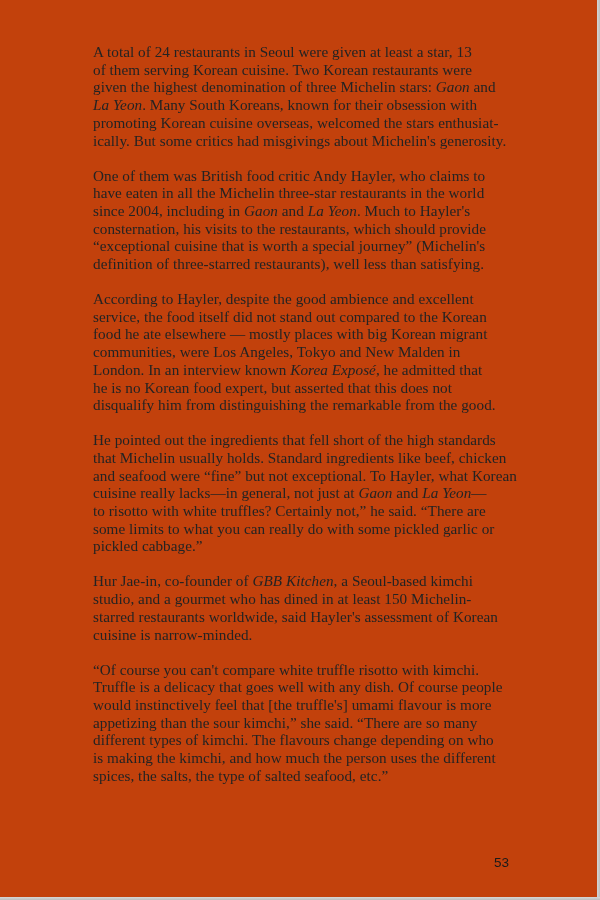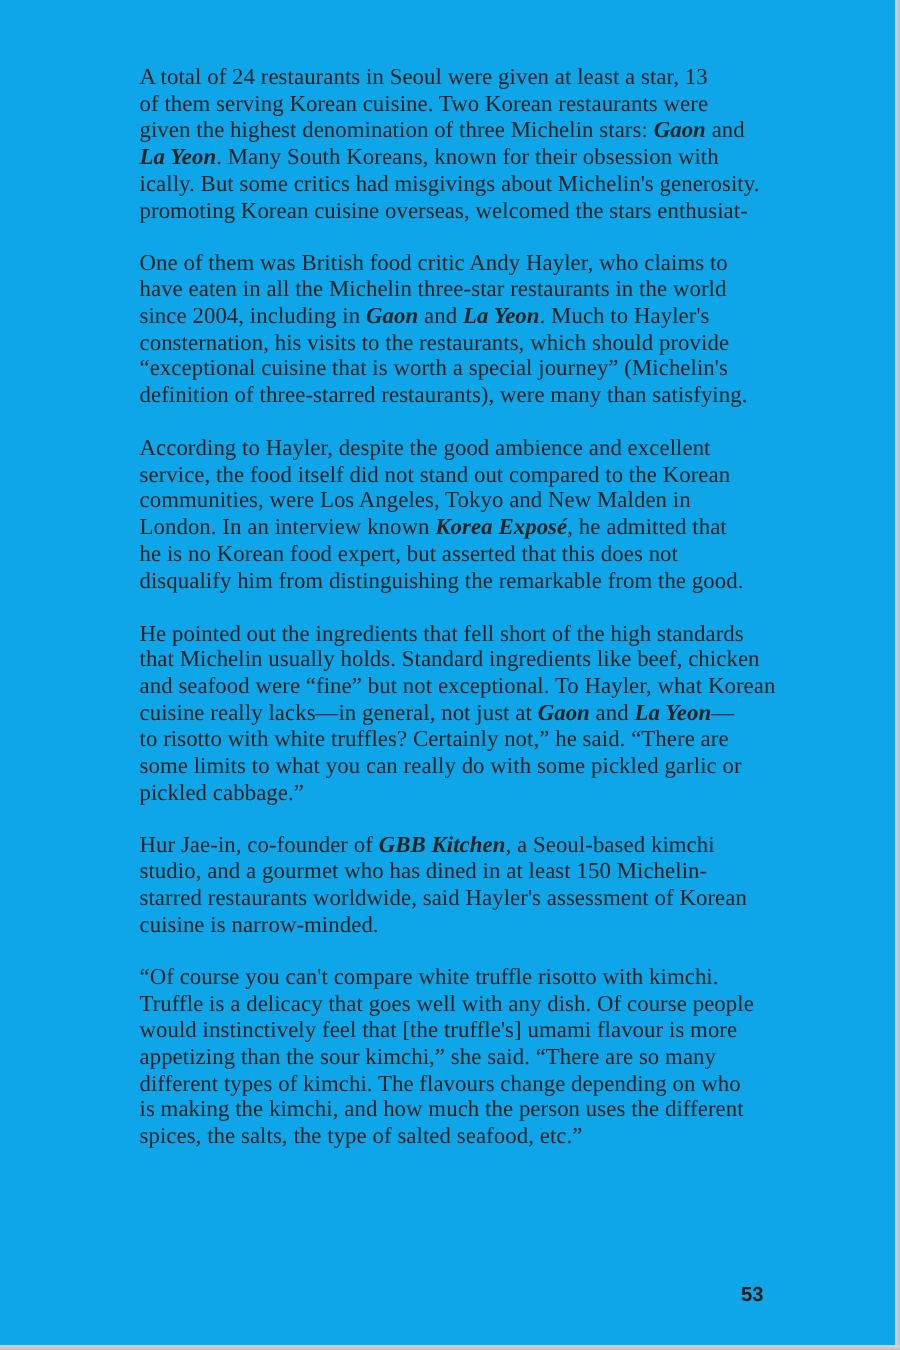--- a/index.html
+++ b/index.html
@@ -11,21 +11,21 @@
     width: 600px;
     height: 900px;
     position: relative;
     overflow: hidden;
   }
   .page {
     position: absolute;
     left: 0; top: 0;
     width: 597px;
     height: 897px;
-    background: #0ea5e9;
+    background: #c2410c;
   }
   .edge-right {
     position: absolute;
     left: 597px; top: 0;
     width: 3px; height: 900px;
     background: linear-gradient(to right, #d6d6d6, #bdbdbd);
   }
   .edge-bottom {
     position: absolute;
     left: 0; top: 897px;
@@ -45,56 +45,56 @@
   }
   .para {
     margin: 0 0 17.3px 0;
   }
   .line {
     display: block;
     white-space: nowrap;
   }
   .line em {
     font-style: italic;
-    font-weight: bold;
   }
   .page-number {
     position: absolute;
     left: 494px;
     top: 855px;
     font-family: "Liberation Sans", "DejaVu Sans", sans-serif;
-    font-weight: bold;
+    font-weight: normal;
     font-size: 13.5px;
     color: #1a1a1a;
   }
 </style>
 </head>
 <body>
 
 <div class="page">
   <div class="text-block" id="text-block">
       <p class="para">
         <span class="line"><span>A total of 24 restaurants in Seoul were given at least a star, 13</span></span>
         <span class="line"><span>of them serving Korean cuisine. Two Korean restaurants were</span></span>
         <span class="line"><span>given the highest denomination of three Michelin stars: </span><em>Gaon</em><span> and</span></span>
         <span class="line"><em>La Yeon</em><span>. Many South Koreans, known for their obsession with</span></span>
+        <span class="line"><span>promoting Korean cuisine overseas, welcomed the stars enthusiat-</span></span>
         <span class="line"><span>ically. But some critics had misgivings about Michelin's generosity.</span></span>
-        <span class="line"><span>promoting Korean cuisine overseas, welcomed the stars enthusiat-</span></span>
       </p>
       <p class="para">
         <span class="line"><span>One of them was British food critic Andy Hayler, who claims to</span></span>
         <span class="line"><span>have eaten in all the Michelin three-star restaurants in the world</span></span>
         <span class="line"><span>since 2004, including in </span><em>Gaon</em><span> and </span><em>La Yeon</em><span>. Much to Hayler's</span></span>
         <span class="line"><span>consternation, his visits to the restaurants, which should provide</span></span>
         <span class="line"><span>“exceptional cuisine that is worth a special journey” (Michelin's</span></span>
-        <span class="line"><span>definition of three-starred restaurants), were many than satisfying.</span></span>
+        <span class="line"><span>definition of three-starred restaurants), well less than satisfying.</span></span>
       </p>
       <p class="para">
         <span class="line"><span>According to Hayler, despite the good ambience and excellent</span></span>
         <span class="line"><span>service, the food itself did not stand out compared to the Korean</span></span>
+        <span class="line"><span>food he ate elsewhere — mostly places with big Korean migrant</span></span>
         <span class="line"><span>communities, were Los Angeles, Tokyo and New Malden in</span></span>
         <span class="line"><span>London. In an interview known </span><em>Korea Exposé</em><span>, he admitted that</span></span>
         <span class="line"><span>he is no Korean food expert, but asserted that this does not</span></span>
         <span class="line"><span>disqualify him from distinguishing the remarkable from the good.</span></span>
       </p>
       <p class="para">
         <span class="line"><span>He pointed out the ingredients that fell short of the high standards</span></span>
         <span class="line"><span>that Michelin usually holds. Standard ingredients like beef, chicken</span></span>
         <span class="line"><span>and seafood were “fine” but not exceptional. To Hayler, what Korean</span></span>
         <span class="line"><span>cuisine really lacks—in general, not just at </span><em>Gaon</em><span> and </span><em>La Yeon</em><span>—</span></span>

